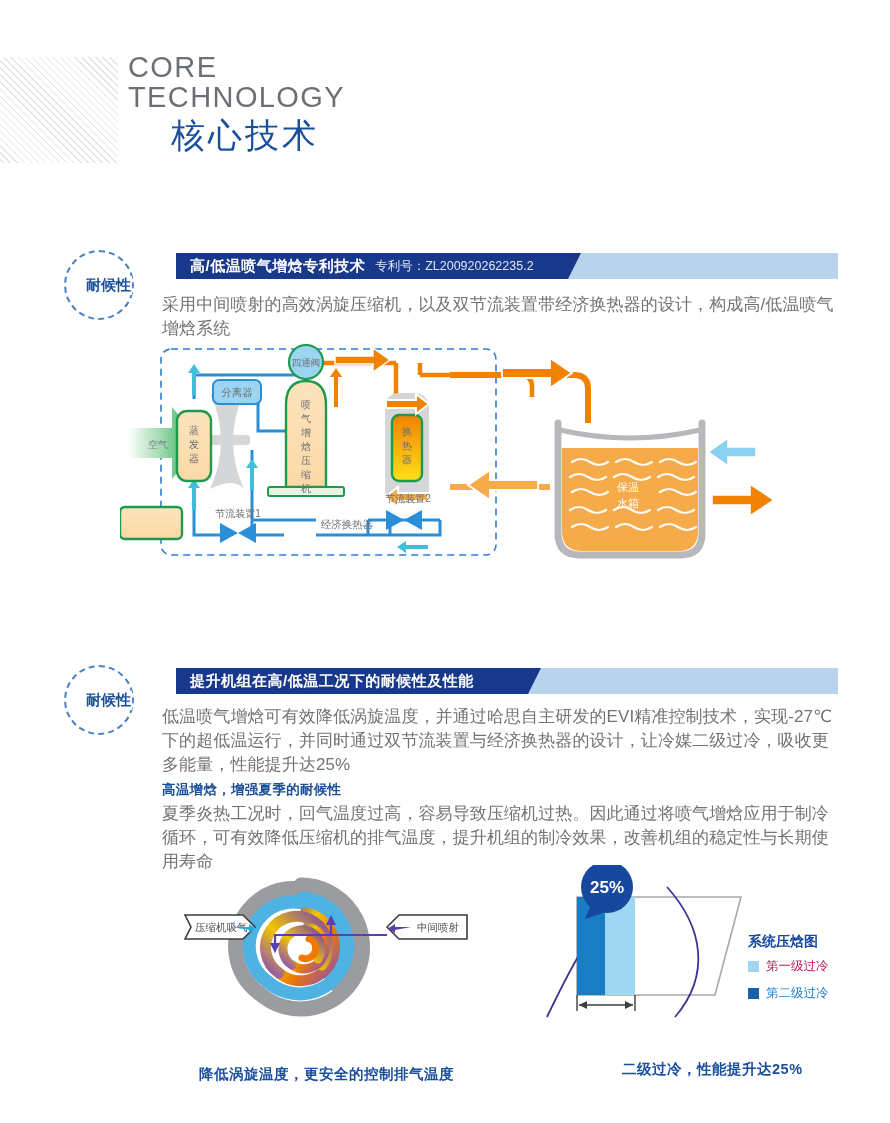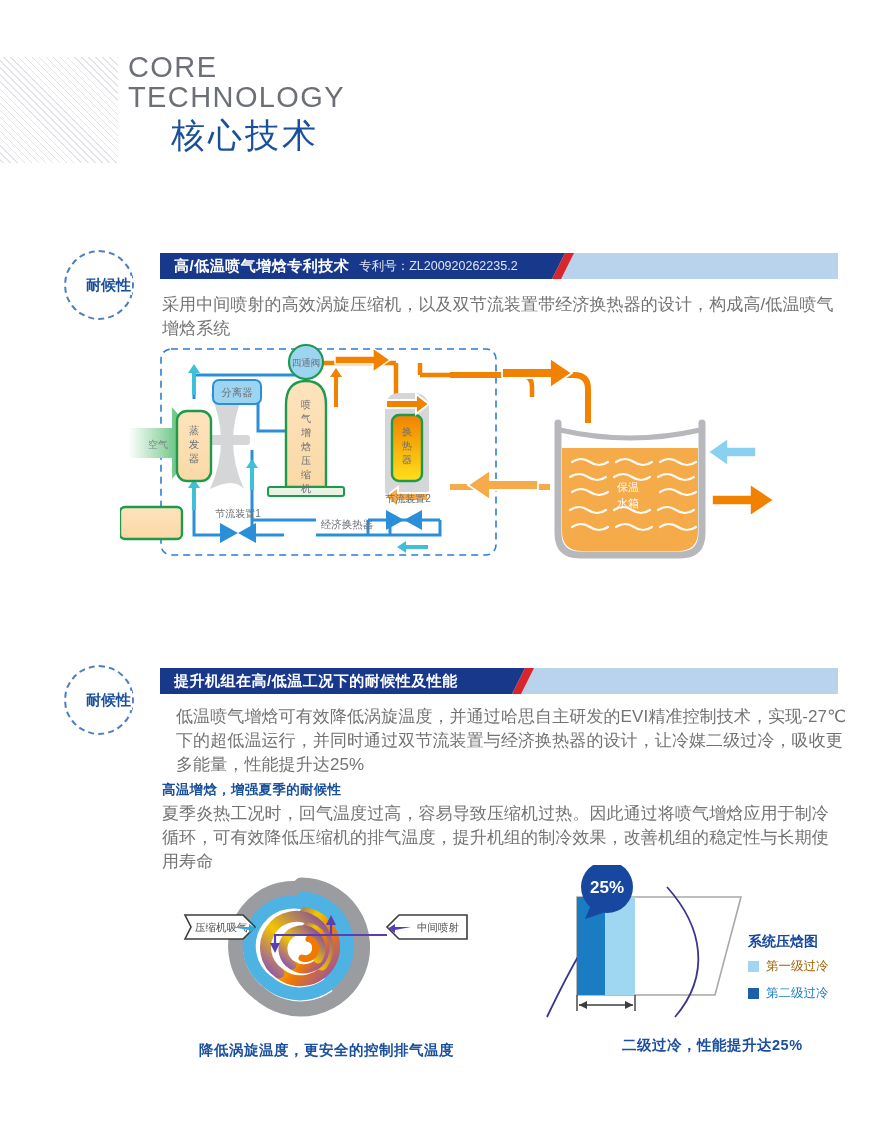--- a/index.html
+++ b/index.html
@@ -37,21 +37,21 @@
     display: flex; align-items: center; justify-content: flex-end;
   }
   .badge span {
     font-size: 15px; font-weight: bold; color: #1a4f9c;
     background: #fff; padding: 0 1px; white-space: nowrap;
   }
 
   
   .titlebar { position: absolute; height: 26px; }
   .tb-dark {
-    position: absolute; left: 0; top: 0; height: 26px;
+    position: absolute; left: 16px; top: 0; height: 26px;
     background: #18388c; display: flex; align-items: center;
     padding-left: 14px; white-space: nowrap;
     clip-path: polygon(0 0, 100% 0, calc(100% - 13px) 100%, 0 100%);
     padding-right: 22px;
   }
   .tb-dark .t1 { font-size: 15px; font-weight: bold; color: #fff; letter-spacing: .5px; }
   .tb-dark .t2 { font-size: 12.5px; color: #dfe6f2; margin-left: 10px; }
   .tb-red {
     position: absolute; top: 0; height: 26px; width: 22px; background: #d9262c;
     clip-path: polygon(13px 0, 100% 0, calc(100% - 13px) 100%, 0 100%);
@@ -65,21 +65,21 @@
   .para {
     position: absolute; font-size: 17px; line-height: 24px;
     color: #737373; letter-spacing: .1px;
   }
   .subhead {
     position: absolute; font-size: 13.5px; font-weight: bold;
     color: #1a4f9c; letter-spacing: .3px; white-space: nowrap;
   }
   .caption {
     position: absolute; font-size: 14.5px; font-weight: bold;
-    color: #1a4f9c; letter-spacing: .5px; white-space: nowrap;
+    color: #1a4f9c; letter-spacing: .5px; white-space: nowrap; margin-top: 24px;
   }
 
   
   .diagram { position: absolute; left: 120px; top: 335px; width: 720px; height: 265px; }
 
   
   .fig-scroll { position: absolute; left: 155px; top: 865px; width: 340px; height: 160px; }
   .fig-ph { position: absolute; left: 545px; top: 865px; width: 330px; height: 165px; }
 
   .legend-title {
@@ -297,21 +297,21 @@
   </div>
 
   <div class="titlebar" style="left:160px; top:668px; width:678px;">
     <div class="tb-light" style="left:360px; width:318px;"></div>
     <div class="tb-red" style="left:352px;"></div>
     <div class="tb-dark" style="width:365px;">
       <span class="t1">提升机组在高/低温工况下的耐候性及性能</span>
     </div>
   </div>
 
-  <div class="para" style="left:176px; top:705px; width:680px;">低温喷气增焓可有效降低涡旋温度，并通过哈思自主研发的EVI精准控制技术，实现-27℃下的超低温运行，并同时通过双节流装置与经济换热器的设计，让冷媒二级过冷，吸收更多能量，性能提升达25%</div>
+  <div class="para" style="left:162px; top:705px; width:680px;">低温喷气增焓可有效降低涡旋温度，并通过哈思自主研发的EVI精准控制技术，实现-27℃下的超低温运行，并同时通过双节流装置与经济换热器的设计，让冷媒二级过冷，吸收更多能量，性能提升达25%</div>
 
   <div class="subhead" style="left:162px; top:781px;">高温增焓，增强夏季的耐候性</div>
 
   <div class="para" style="left:162px; top:802px; width:680px;">夏季炎热工况时，回气温度过高，容易导致压缩机过热。因此通过将喷气增焓应用于制冷循环，可有效降低压缩机的排气温度，提升机组的制冷效果，改善机组的稳定性与长期使用寿命</div>
 
   <div class="fig-scroll">
     <svg width="340" height="160" viewBox="0 0 340 160" xmlns="http://www.w3.org/2000/svg">
       <defs>
         <linearGradient id="spiralHot" x1="0" y1="0" x2="1" y2="1">
           <stop offset="0%" stop-color="#6f3fa8"></stop>
@@ -385,21 +385,21 @@
         <circle cx="62" cy="22" r="26" fill="#17479e"></circle>
         <path d="M46,40 L58,48 L40,54 Z" fill="#17479e"></path>
         <text x="62" y="28" text-anchor="middle" font-size="17" font-weight="bold" fill="#ffffff" font-family="Liberation Sans, sans-serif">25%</text>
       </g>
     </svg>
   </div>
 
   <div class="legend-title">系统压焓图</div>
   <div class="legend-row lr1">
     <span class="sw" style="background:#9fd7f2;"></span>
-    <span style="color:#a16207;">第一级过冷</span>
+    <span style="color:#be185d;">第一级过冷</span>
   </div>
   <div class="legend-row lr2">
     <span class="sw" style="background:#1a5fa8;"></span>
     <span style="color:#1a7dc4;">第二级过冷</span>
   </div>
 
   <div class="caption" style="left:199px; top:1041px;">降低涡旋温度，更安全的控制排气温度</div>
   <div class="caption" style="left:622px; top:1036px;text-align:right;">二级过冷，性能提升达25%</div>
 
 </div>

